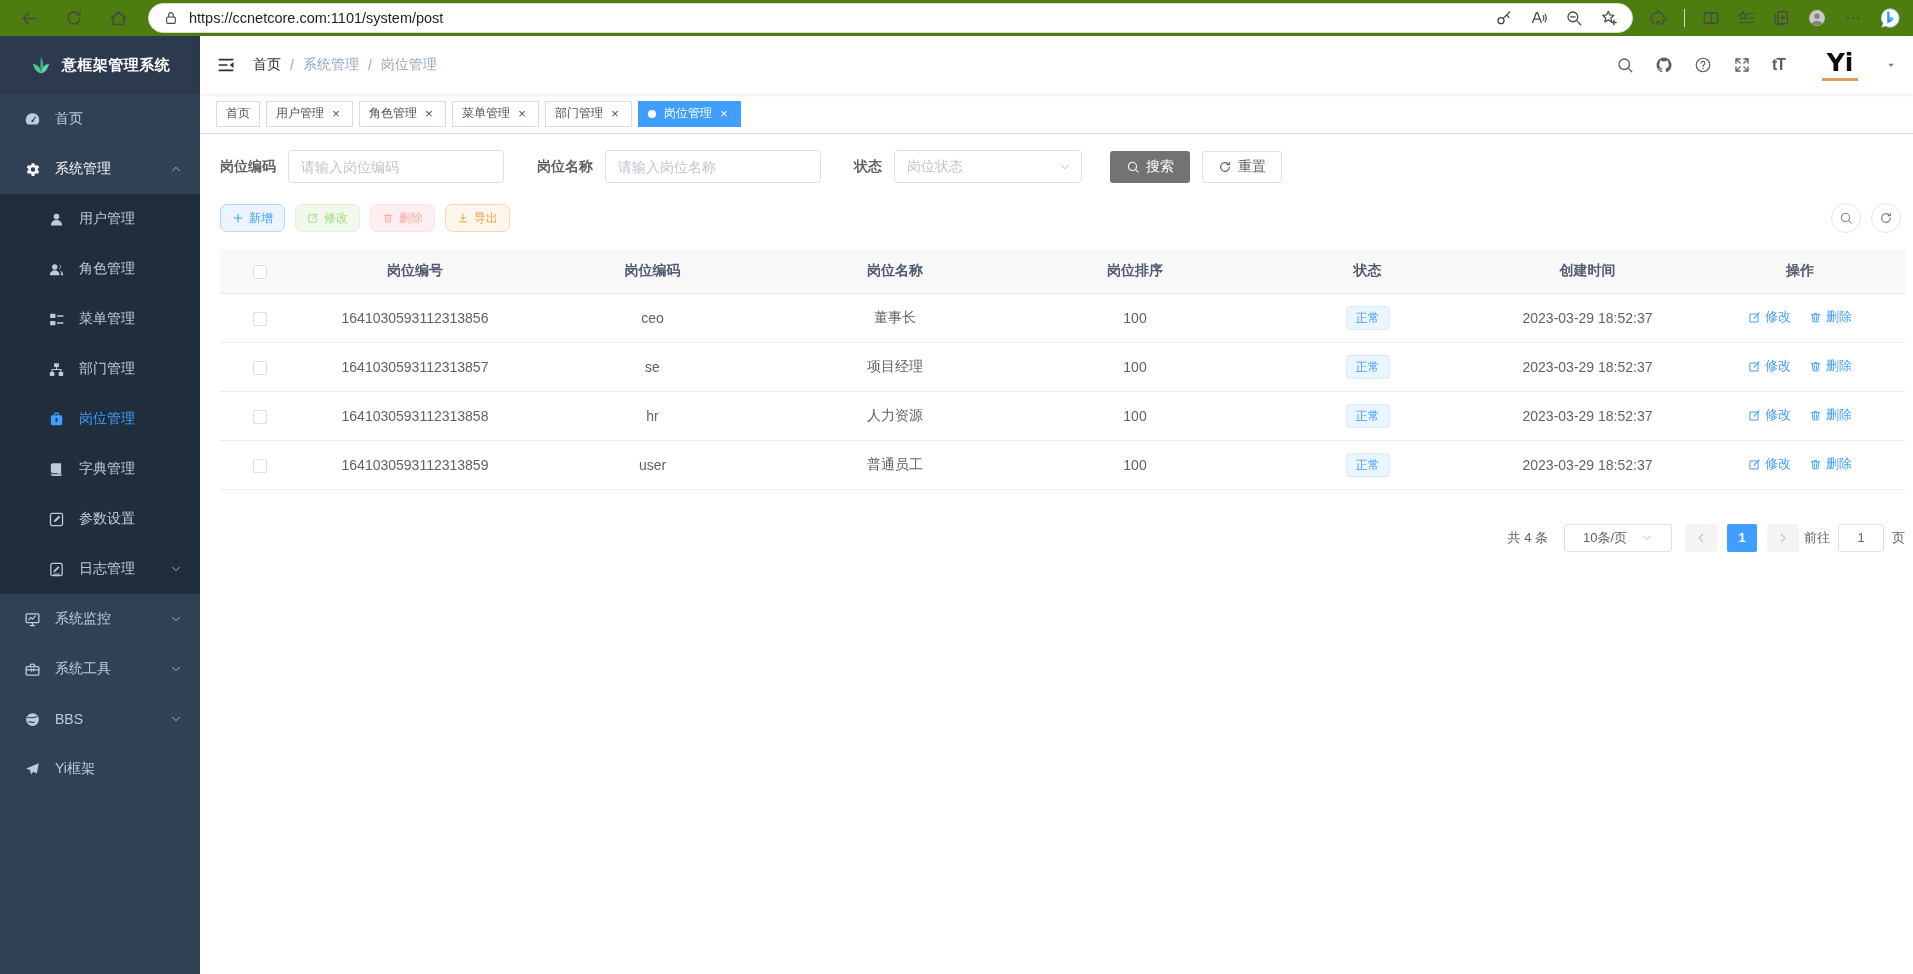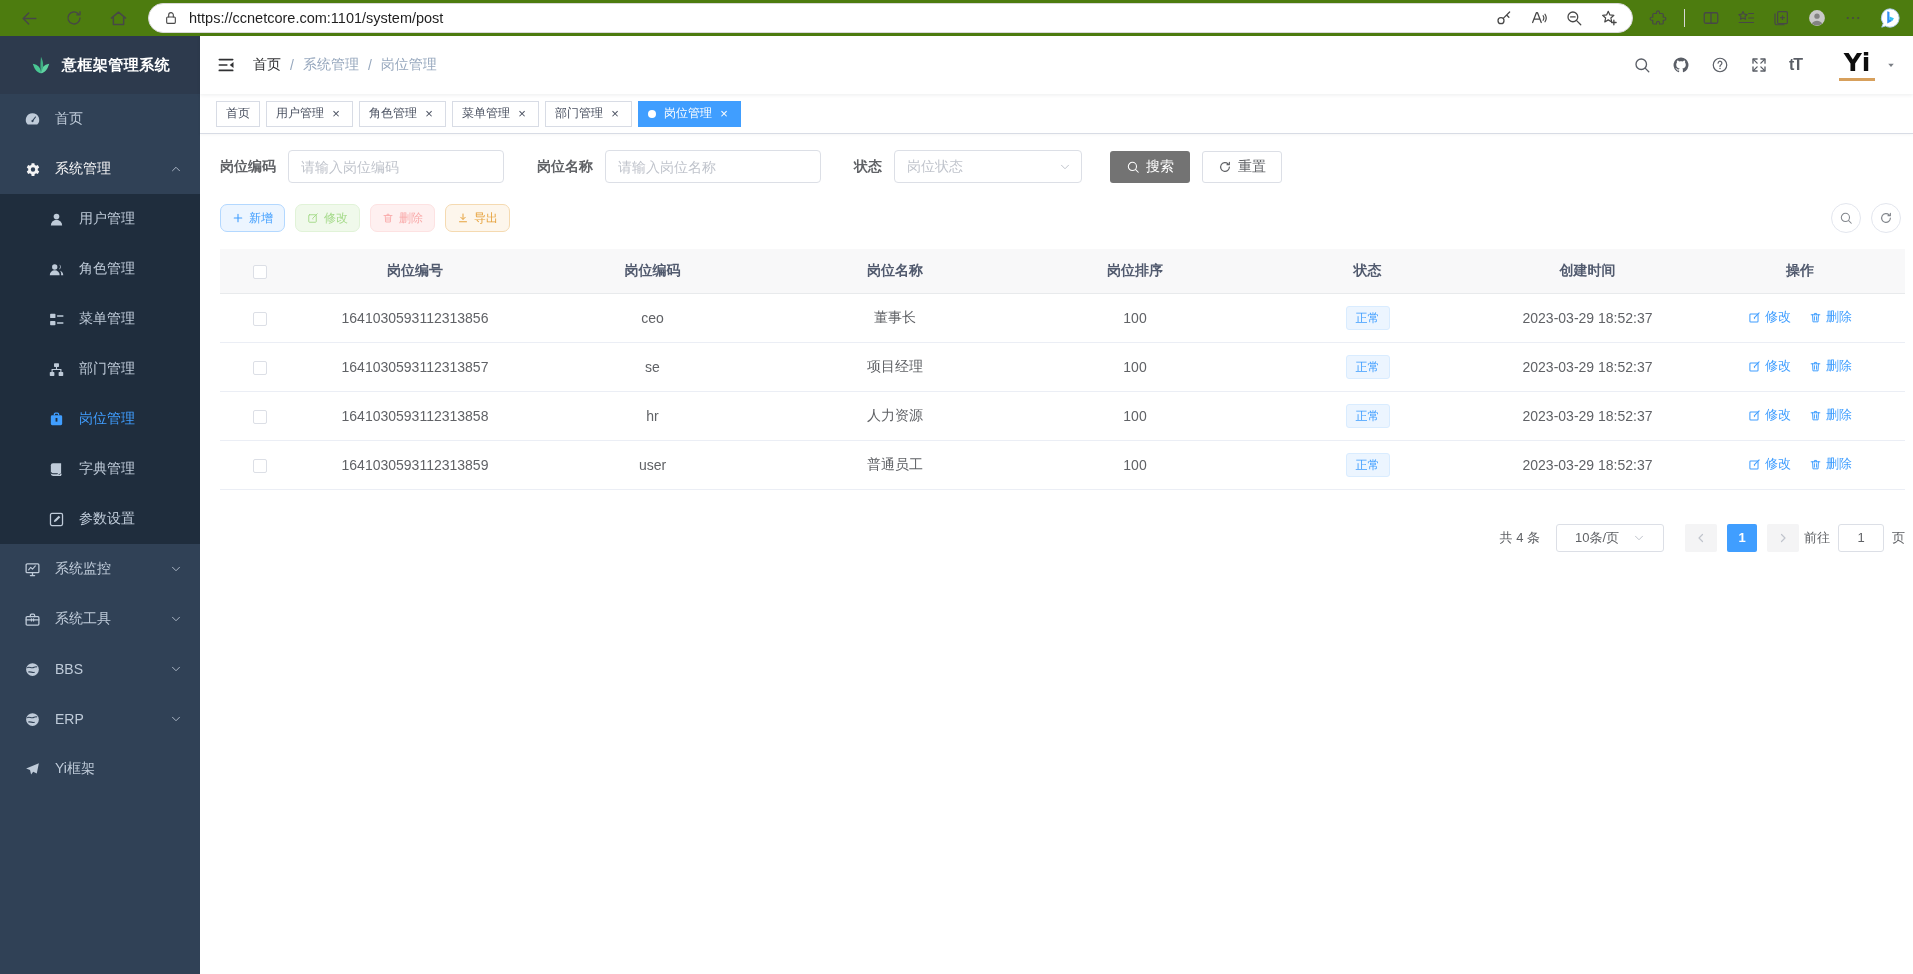--- a/index.html
+++ b/index.html
@@ -35,21 +35,21 @@
 
 
 .main{flex:1;display:flex;flex-direction:column;background:#fff;min-width:0}
 .navbar{height:58px;display:flex;align-items:center;padding:0 16px;box-shadow:0 1px 4px rgba(0,21,41,.08);position:relative;z-index:3;background:#fff}
 .fold{color:#303133;cursor:pointer}
 .crumb{display:flex;align-items:center;gap:9px;margin-left:17px;font-size:14px}
 .crumb .c1{color:#303133}
 .crumb .sep,.crumb .c2{color:#97a8be}
 .nav-right{margin-left:auto;display:flex;align-items:center;gap:21px;color:#5a5e66}
 .font-size-glyph{font-size:16px;font-weight:bold;letter-spacing:-1px;cursor:pointer}
-.avatar-wrap{display:flex;align-items:center;gap:6px;margin-left:12px;cursor:pointer}
+.avatar-wrap{display:flex;align-items:center;gap:23px;margin-left:12px;cursor:pointer}
 .avatar{width:44px;height:44px;display:flex;flex-direction:column;align-items:center;justify-content:center}
 .avatar .yi{font-weight:900;font-size:25px;color:#0d0d0d;line-height:1;font-family:"DejaVu Sans",sans-serif}
 .avatar .bar{width:36px;height:3px;background:#d7a05c;margin-top:3px}
 .caret{color:#7a7e85}
 
 
 .tags{height:40px;display:flex;align-items:center;padding:0 16px;border-bottom:1px solid #d8dce5;box-shadow:0 1px 3px 0 rgba(0,0,0,.04);position:relative;z-index:2;background:#fff}
 .tag{display:inline-flex;align-items:center;height:26px;padding:0 9px;border:1px solid #d8dce5;background:#fff;color:#495060;font-size:12px;margin-right:6px;cursor:pointer;gap:5px}
 .tag .x{font-size:13px;line-height:1;display:inline-flex;align-items:center;justify-content:center;width:14px;height:14px;border-radius:50%}
 .tag.active{background:#409eff;border-color:#409eff;color:#fff}
@@ -80,21 +80,21 @@
 table{width:100%;border-collapse:collapse;margin-top:16px;table-layout:fixed}
 th{height:44px;background:#f8f8f9;color:#515a6e;font-size:14px;font-weight:700;border-bottom:1px solid #e8eaec;text-align:center;white-space:nowrap}
 td{height:49px;border-bottom:1px solid #ebeef5;font-size:14px;color:#606266;text-align:center;white-space:nowrap}
 .cb{display:inline-block;width:14px;height:14px;border:1px solid #dcdfe6;border-radius:2px;background:#fff;vertical-align:middle;cursor:pointer}
 .tag-normal{display:inline-block;padding:0 9px;height:24px;line-height:22px;background:#ecf5ff;border:1px solid #d9ecff;border-radius:3px;color:#409eff;font-size:12px}
 .op-link{display:inline-flex;align-items:center;gap:4px;color:#409eff;font-size:13px;cursor:pointer}
 .op-link + .op-link{margin-left:14px}
 
 .pager{display:flex;align-items:center;justify-content:flex-end;margin-top:34px;font-size:13px;color:#606266}
 .pg-total{margin-right:16px;white-space:nowrap}
-.pg-select{width:108px;height:28px;border:1px solid #dcdfe6;border-radius:3px;display:flex;align-items:center;justify-content:center;gap:14px;color:#606266;cursor:pointer;margin-right:16px;background:#fff}
+.pg-select{width:108px;height:28px;border:1px solid #dcdfe6;border-radius:3px;display:flex;align-items:center;justify-content:center;gap:14px;color:#606266;cursor:pointer;margin-right:8px;background:#fff}
 .pg-select .icon{color:#c0c4cc}
 .pg-btn{width:32px;height:28px;background:#f4f4f5;border-radius:2px;display:flex;align-items:center;justify-content:center;color:#c0c4cc;margin:0 5px;cursor:pointer}
 .pg-cur{width:30px;height:28px;background:#409eff;color:#fff;border-radius:2px;display:flex;align-items:center;justify-content:center;font-weight:700;margin:0 5px}
 .pg-goto{margin-left:0;display:flex;align-items:center;gap:8px;white-space:nowrap}
 .pg-input{width:46px;height:28px;border:1px solid #dcdfe6;border-radius:3px;text-align:center;font-size:13px;color:#606266;outline:none;background:#fff}
 </style>
 </head>
 <body>
 
 <div class="browser-bar">
@@ -301,20 +301,35 @@
       </div>
       <div class="menu-item sub">
         <span class="icon mi-icon">
             <svg viewBox="0 0 24 24">
               <rect x="3.5" y="3.5" width="17" height="17" rx="2" fill="none" stroke="currentColor" stroke-linecap="round" stroke-linejoin="round" stroke-width="1.8"></rect>
               <path d="m8.3 15.7.7-2.9 6.2-6.2 2.2 2.2-6.2 6.2z" fill="currentColor"></path>
             </svg>
           </span>
         <span>参数设置</span>
       </div>
+      <div class="menu-item sub">
+        <span class="icon mi-icon">
+            <svg viewBox="0 0 24 24">
+              <rect x="4" y="3.5" width="16" height="17" rx="2" fill="none" stroke="currentColor" stroke-linecap="round" stroke-linejoin="round" stroke-width="1.8"></rect>
+              <path d="m9.8 15.4 6.3-6.3-1.7-1.7-6.3 6.3-.4 2.1z" fill="currentColor"></path>
+              <path d="M7.5 18.5h9" stroke="currentColor" stroke-width="1.5"></path>
+            </svg>
+          </span>
+        <span>日志管理</span>
+        <span class="icon mi-arrow">
+            <svg viewBox="0 0 24 24">
+              <path d="m5 8.5 7 7 7-7" fill="none" stroke="currentColor" stroke-linecap="round" stroke-linejoin="round" stroke-width="2"></path>
+            </svg>
+          </span>
+      </div>
       <div class="menu-item">
         <span class="icon mi-icon">
             <svg viewBox="0 0 24 24">
               <rect x="3" y="4" width="18" height="12.5" rx="1.5" fill="none" stroke="currentColor" stroke-linecap="round" stroke-linejoin="round" stroke-width="1.8"></rect>
               <path d="m6.5 12.5 3-3.5 2.5 2.5 4-4.5" fill="none" stroke="currentColor" stroke-linecap="round" stroke-linejoin="round" stroke-width="1.6"></path>
               <path d="M9 20.5h6M12 16.5v4" fill="none" stroke="currentColor" stroke-linecap="round" stroke-linejoin="round" stroke-width="1.8"></path>
             </svg>
           </span>
         <span>系统监控</span>
         <span class="icon mi-arrow">
@@ -338,34 +353,20 @@
           </span>
       </div>
       <div class="menu-item">
         <span class="icon mi-icon">
             <svg viewBox="0 0 24 24">
               <circle cx="12" cy="12" r="9" fill="currentColor"></circle>
               <path d="M4.5 9.5c2.5-2 5 .5 7.5 0s4.5-2.5 6.5-1M6 15.5c3-1 5.5 1.5 9 .5" fill="none" stroke="#304156" stroke-width="1.6"></path>
             </svg>
           </span>
         <span>BBS</span>
-        <span class="icon mi-arrow">
-            <svg viewBox="0 0 24 24">
-              <path d="m5 8.5 7 7 7-7" fill="none" stroke="currentColor" stroke-linecap="round" stroke-linejoin="round" stroke-width="2"></path>
-            </svg>
-          </span>
-      </div>
-      <div class="menu-item">
-        <span class="icon mi-icon">
-            <svg viewBox="0 0 24 24">
-              <circle cx="12" cy="12" r="9" fill="currentColor"></circle>
-              <path d="M4.5 9.5c2.5-2 5 .5 7.5 0s4.5-2.5 6.5-1M6 15.5c3-1 5.5 1.5 9 .5" fill="none" stroke="#304156" stroke-width="1.6"></path>
-            </svg>
-          </span>
-        <span>ERP</span>
         <span class="icon mi-arrow">
             <svg viewBox="0 0 24 24">
               <path d="m5 8.5 7 7 7-7" fill="none" stroke="currentColor" stroke-linecap="round" stroke-linejoin="round" stroke-width="2"></path>
             </svg>
           </span>
       </div>
       <div class="menu-item">
         <span class="icon mi-icon">
             <svg viewBox="0 0 24 24">
               <path d="M21 3 3 10.5l5.5 2.2L10 19l3-3.8 5 2.3z" fill="currentColor"></path>

